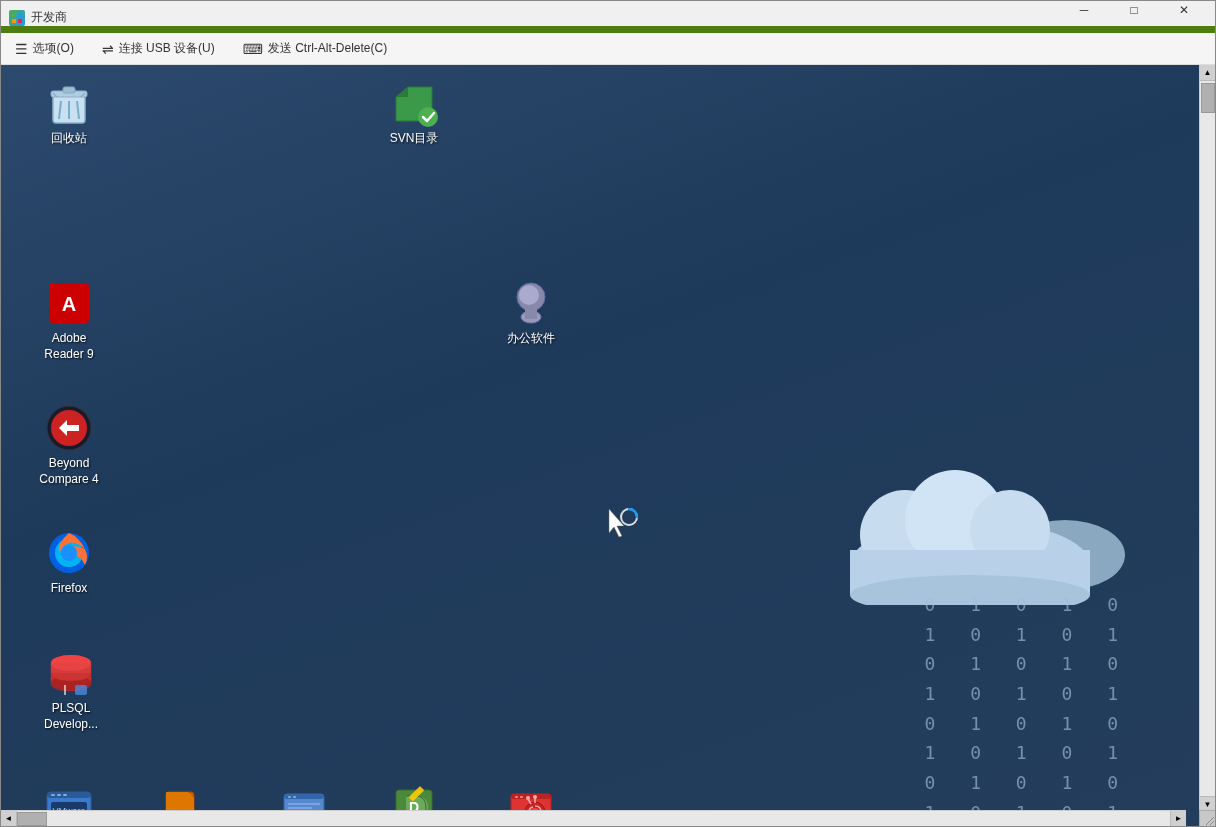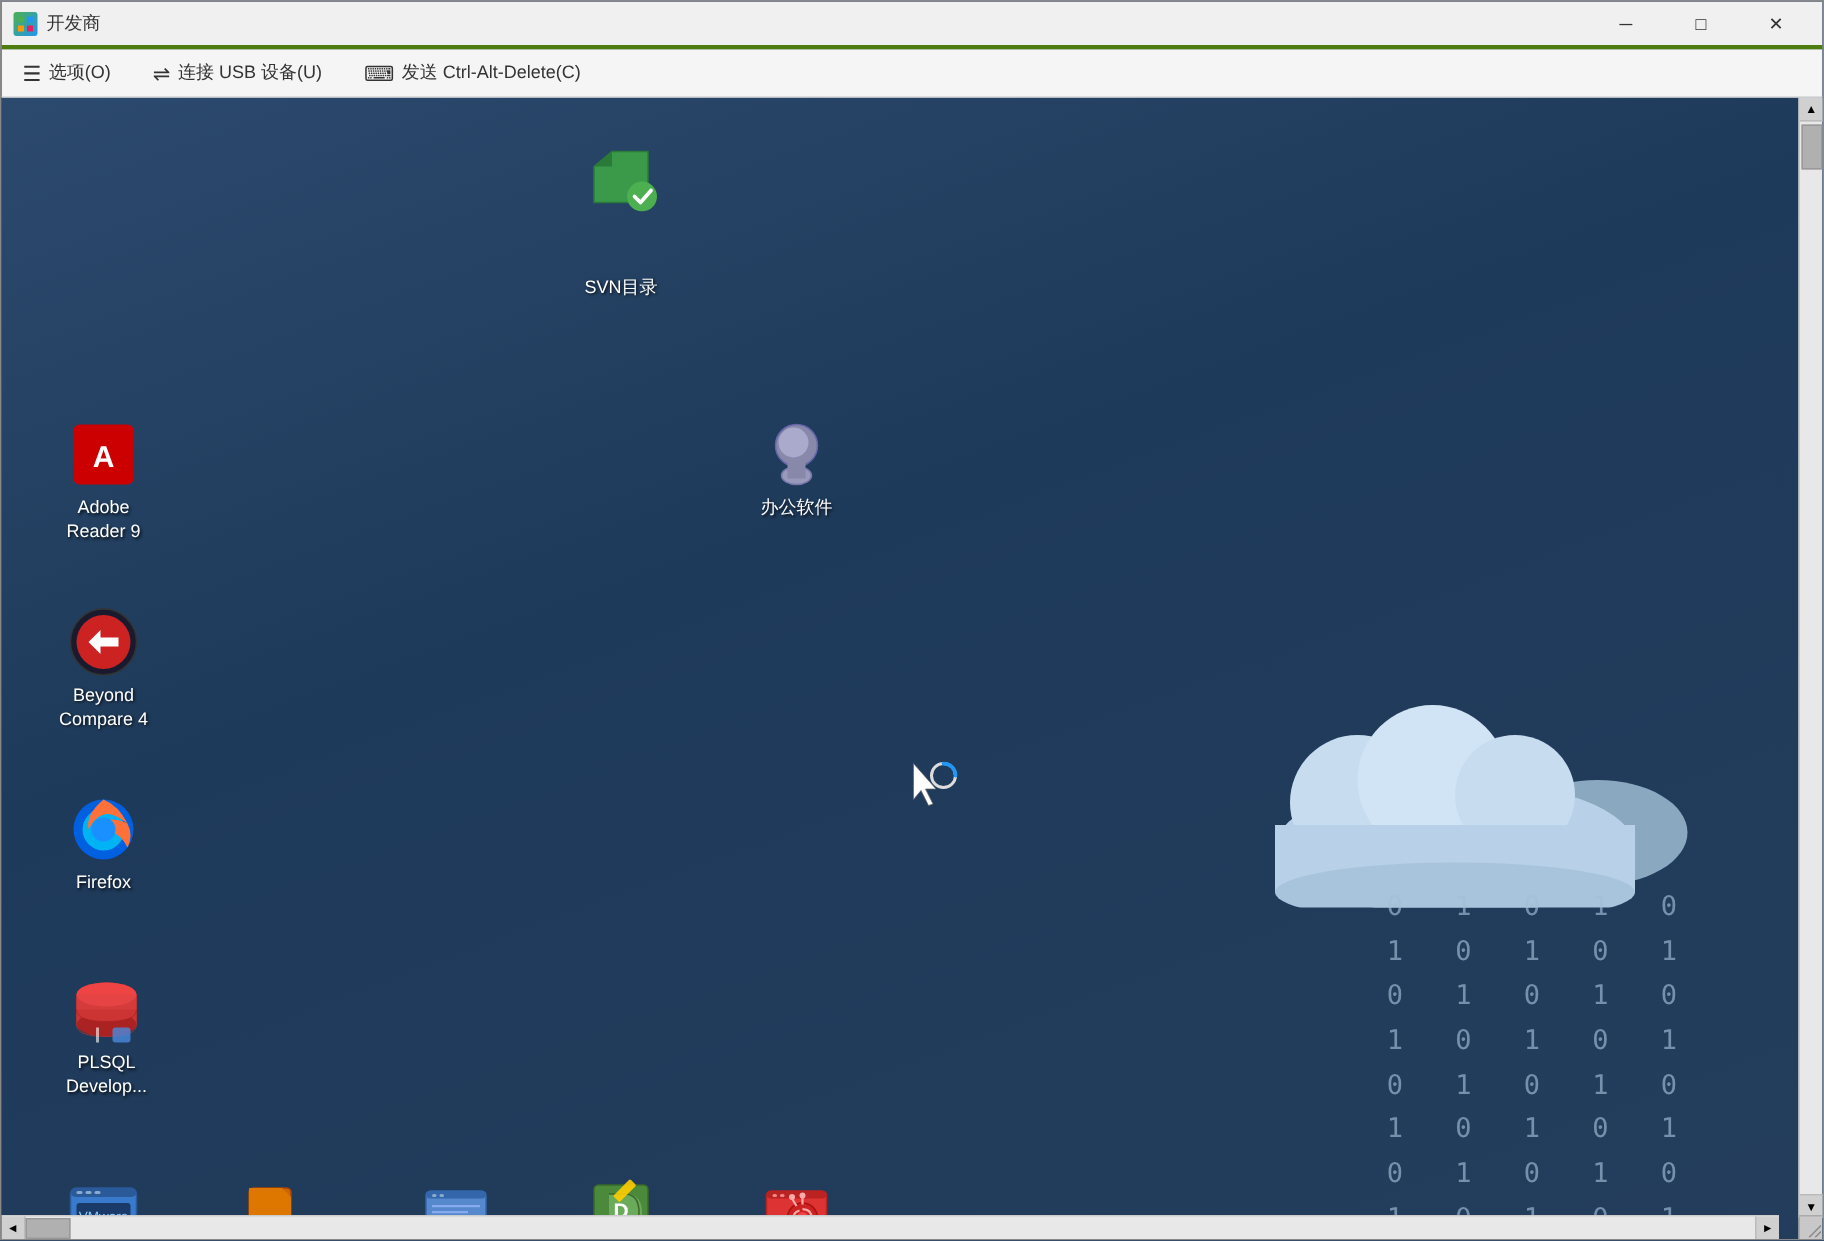--- a/index.html
+++ b/index.html
@@ -10,23 +10,23 @@
       font-family: 'Segoe UI', Arial, sans-serif;
       background: #1e3a5f;
       position: relative;
     }
 
     
     .titlebar {
       height: 32px;
       background: #f0f0f0;
       display: flex;
-      align-items: center;
+      align-items: flex-end;
       padding: 0 8px;
-      border-bottom: 3px solid #4d7c0f;
+      border-bottom: 7px solid #4d7c0f;
       position: relative;
       z-index: 10;
     }
     .titlebar-icon {
       width: 16px;
       height: 16px;
       margin-right: 6px;
       background: linear-gradient(135deg, #4caf50, #2196f3);
       border-radius: 2px;
       display: inline-flex;
@@ -166,23 +166,37 @@
       <span class="menu-icon">⌨</span>
       <span>发送 Ctrl-Alt-Delete(C)</span>
     </div>
   </div>
 
   <div class="content-area">
     <div class="desktop-wrapper">
 
       <div style="position:absolute;top:0;left:0;width:100%;height:100%;background:linear-gradient(160deg, #2c4a6e 0%, #1e3a5a 40%, #243d5c 100%);"></div>
 
-
-
-      <div class="desktop-icon" style="left:363px;top:24px;gap:39px;">
+      <div class="desktop-icon" style="left:18px;top:10px;">
+        <div class="icon-img">
+          <svg width="48" height="48" viewBox="0 0 48 48">
+            <rect x="8" y="16" width="32" height="28" rx="3" fill="#c8e0f0" stroke="#8ab0cc" stroke-width="1.5"></rect>
+            <rect x="6" y="12" width="36" height="6" rx="2" fill="#b0cce0" stroke="#8ab0cc" stroke-width="1"></rect>
+            <rect x="18" y="8" width="12" height="6" rx="2" fill="#a0bccc" stroke="#7aaccc" stroke-width="1"></rect>
+            <line x1="16" y1="22" x2="14" y2="40" stroke="#7aaccc" stroke-width="2"></line>
+            <line x1="24" y1="22" x2="24" y2="40" stroke="#7aaccc" stroke-width="2"></line>
+            <line x1="32" y1="22" x2="34" y2="40" stroke="#7aaccc" stroke-width="2"></line>
+            <path d="M12 18 L8 14 M36 18 L40 14" stroke="#8ab0cc" stroke-width="1.5"></path>
+          </svg>
+        </div>
+        <span class="icon-label">回收站</span>
+      </div>
+
+
+      <div class="desktop-icon" style="left:363px;top:10px;">
         <div class="icon-img">
           <svg width="48" height="48" viewBox="0 0 48 48">
             <path d="M6 18 L18 8 L42 8 L42 42 L6 42 Z" fill="#3a9a4a" stroke="#2a7a3a" stroke-width="1"></path>
             <path d="M6 18 L18 8 L18 18 Z" fill="#2a7a3a"></path>
             <circle cx="38" cy="38" r="10" fill="#4caf50"></circle>
             <path d="M33 38 L37 42 L44 34" stroke="white" stroke-width="2.5" fill="none" stroke-linecap="round" stroke-linejoin="round"></path>
           </svg>
         </div>
         <span class="icon-label">SVN目录</span>
       </div>

